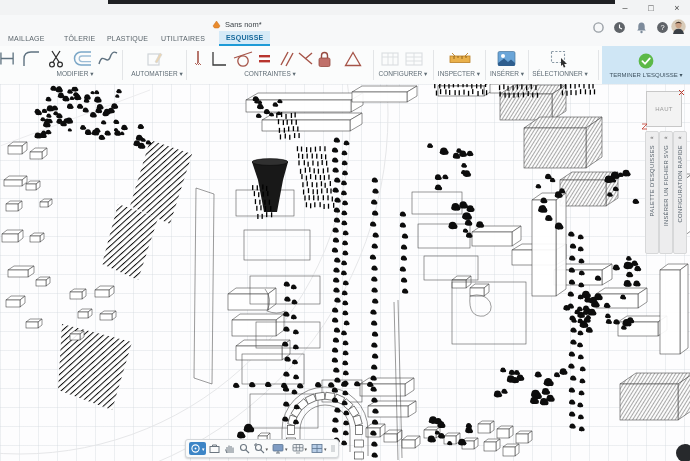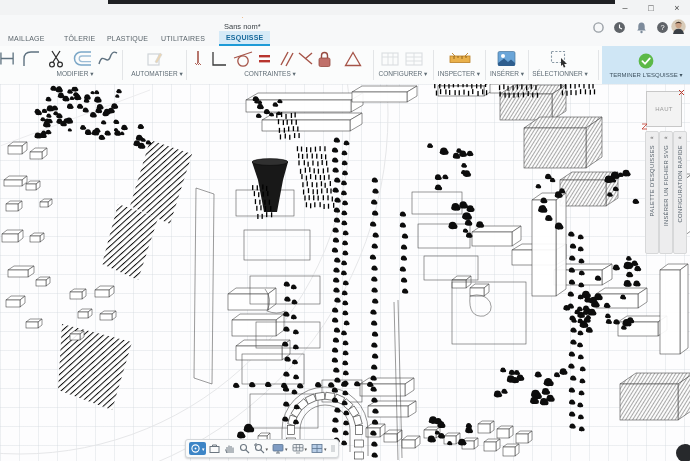--- a/index.html
+++ b/index.html
@@ -5,21 +5,21 @@
   html,body{margin:0;padding:0;background:#e9e9e9;}
   #app{position:relative;width:690px;height:461px;overflow:hidden;background:#fdfdfe;
        font-family:"Liberation Sans",sans-serif;-webkit-font-smoothing:antialiased;}
   .abs{position:absolute;}
   
   #titlebar{left:0;top:0;width:690px;height:15px;background:#f2f3f4;border-bottom:1px solid #d9dbdd;}
   #video-strip{left:108px;top:0;width:507px;height:4px;background:#1f2023;}
   .winctl{top:2px;width:16px;height:12px;font-size:9px;line-height:12px;text-align:center;color:#4a4a4a;cursor:default;}
   
   #header{left:0;top:15px;width:690px;height:31px;background:#f7f8f9;border-bottom:1px solid #d9dcde;}
-  #doc-tab{left:218px;top:2px;height:14px;display:flex;align-items:center;gap:4px;padding:0 6px;flex-direction:column;}
+  #doc-tab{left:206px;top:2px;height:14px;display:flex;align-items:center;gap:4px;padding:0 6px;}
   #doc-tab span{font-size:7.5px;color:#3c4348;}
   .ribbon-tab{top:17px;height:14px;font-size:7px;letter-spacing:.2px;color:#5a646b;line-height:14px;white-space:nowrap;}
   #tab-esquisse{left:219px;top:16px;height:13px;padding:0 7px;background:#d6eaf7;color:#16689a;
       border-bottom:2px solid #1e9bd7;font-size:7px;line-height:13px;font-weight:bold;letter-spacing:.2px;}
   .hdr-icon{top:6px;width:13px;height:13px;}
   
   #ribbon{left:0;top:46px;width:690px;height:38px;background:#fbfcfc;border-bottom:1px solid #d3d6d9;}
   .grp-label{top:24px;font-size:6.5px;color:#5f6c75;text-align:center;white-space:nowrap;}
   .divider{top:4px;width:1px;height:30px;background:#e3e5e7;}
   .tool{top:4px;}

